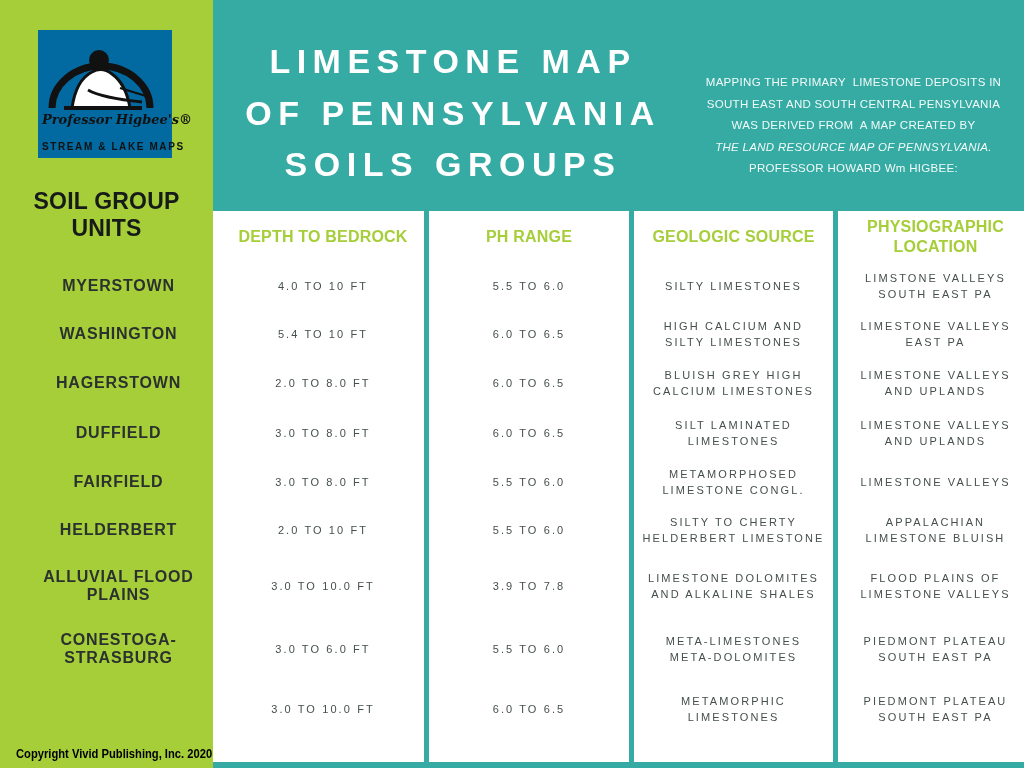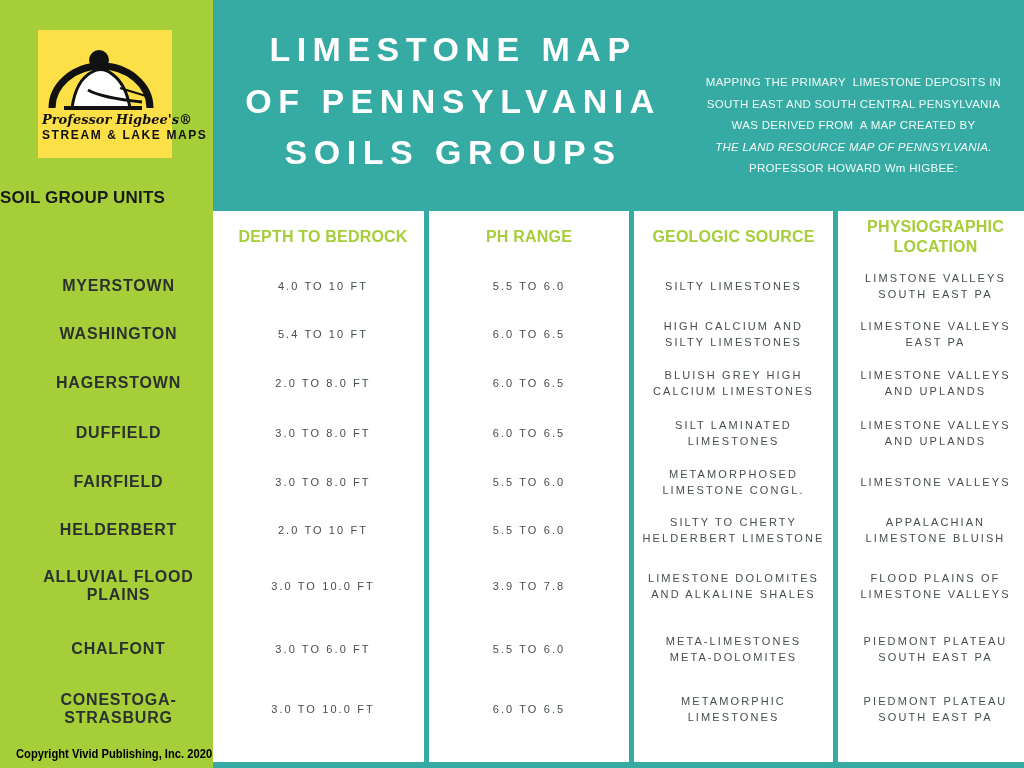--- a/index.html
+++ b/index.html
@@ -6,54 +6,54 @@
   .canvas {
     position:relative; width:1024px; height:768px; margin:0 auto;
     background:#ffffff; overflow:hidden;
     font-family:"Liberation Sans", sans-serif;
   }
 
   
   .sidebar { position:absolute; left:0; top:0; width:213px; height:768px; background:#a6ce39; }
   .logo-box {
     position:absolute; left:38px; top:30px; width:134px; height:128px;
-    background:#fde047; box-sizing:border-box; padding:8px 20px 4px 4px; text-align:center;
+    background:#0369a1; box-sizing:border-box; padding:8px 20px 4px 4px; text-align:center;
   }
   .logo-art { display:block; margin:0 auto; }
   .logo-script {
     font-family:"DejaVu Serif", serif; font-style:italic; font-weight:bold;
     font-size:13px; color:#111; margin-top:-2px; white-space:nowrap;
   }
   .logo-sub {
-    font-size:12px; font-weight:bold; letter-spacing:1.6px; color:#111; margin-top:1px; white-space:nowrap;
+    font-size:10px; font-weight:bold; letter-spacing:1.6px; color:#111; margin-top:14px; white-space:nowrap;
   }
   .sidebar-title {
-    position:absolute; top:188px; left:0; width:100%; 
-    font-size:17px; font-weight:800; color:#161a18; letter-spacing:0.2px;
+    position:absolute; top:188px; left:0; width:100%; text-align:center;
+    font-size:23px; font-weight:800; color:#161a18; letter-spacing:0.2px;
   }
   .row-labels {
     position:absolute; top:262px; left:0; width:100%;
     display:grid; grid-template-rows:48px 48px 50px 50px 48px 48px 64px 62px 58px;margin-left:12px;
   }
   .row-label {
     display:flex; align-items:center; justify-content:center; text-align:center;
     padding:0 10px; font-weight:800; font-size:16px; color:#2b312e;
     letter-spacing:0.8px; line-height:1.15; white-space:pre-line;
   }
   .copyright {
     position:absolute; bottom:7px; left:16px; font-size:13px; font-weight:700; color:#000;
     transform:scaleX(0.86); transform-origin:left center; white-space:nowrap;
   }
 
   
   .header {
     position:absolute; left:213px; top:0; width:811px; height:211px;
     background:#35aba3; display:flex; color:#ffffff;
   }
-  .title-block { width:480px; padding-top:24px; text-align:center; }
+  .title-block { width:480px; padding-top:36px; text-align:center; }
   .title-line {
     font-size:34px; font-weight:800; letter-spacing:6.5px; line-height:1.52; white-space:nowrap;
   }
   .subtitle-block {
     flex:1; padding:72px 12px 0 2px; text-align:center;
     font-size:11.5px; line-height:1.88; letter-spacing:0.3px; color:#f2faf9;
   }
   .subtitle-line { white-space:pre-wrap; }
   .subtitle-line.italic { font-style:italic; }
 
@@ -104,21 +104,20 @@
 
     <div class="row-labels">
       <div class="row-label">MYERSTOWN</div>
       <div class="row-label">WASHINGTON</div>
       <div class="row-label">HAGERSTOWN</div>
       <div class="row-label">DUFFIELD</div>
       <div class="row-label">FAIRFIELD</div>
       <div class="row-label">HELDERBERT</div>
       <div class="row-label">ALLUVIAL FLOOD
 PLAINS</div>
-      <div class="row-label">CHALFONT</div>
       <div class="row-label">CONESTOGA-
 STRASBURG</div>
     </div>
 
     <div class="copyright">Copyright Vivid Publishing, Inc. 2020</div>
   </aside>
 
   <header class="header">
     <div class="title-block">
       <div class="title-line">LIMESTONE MAP</div>

